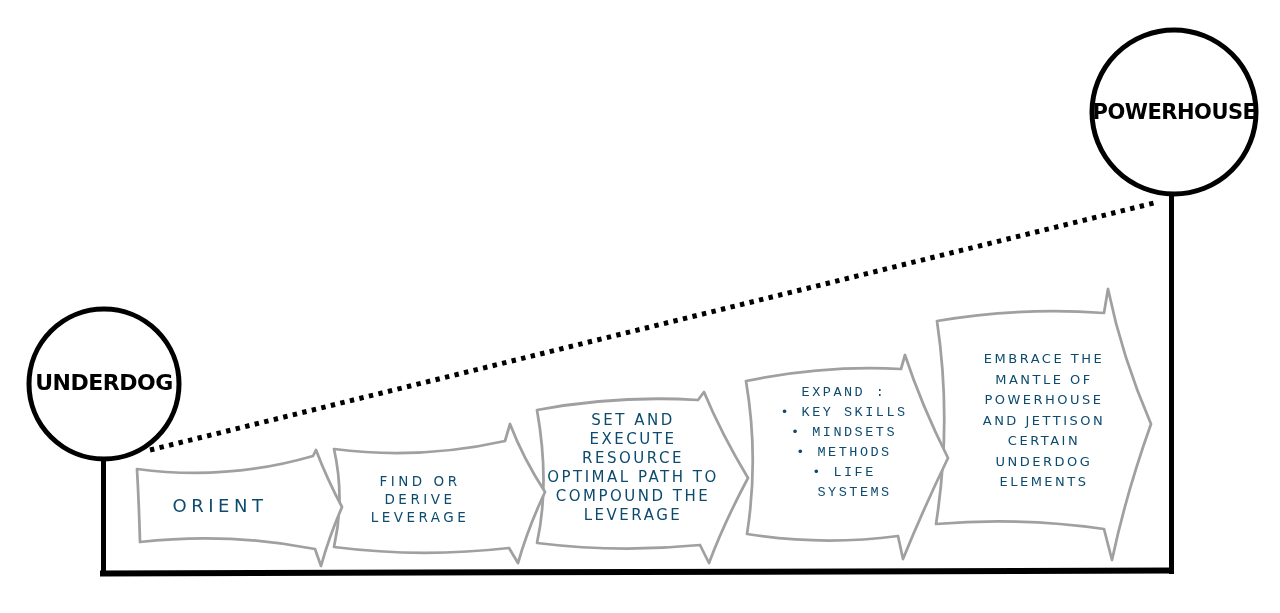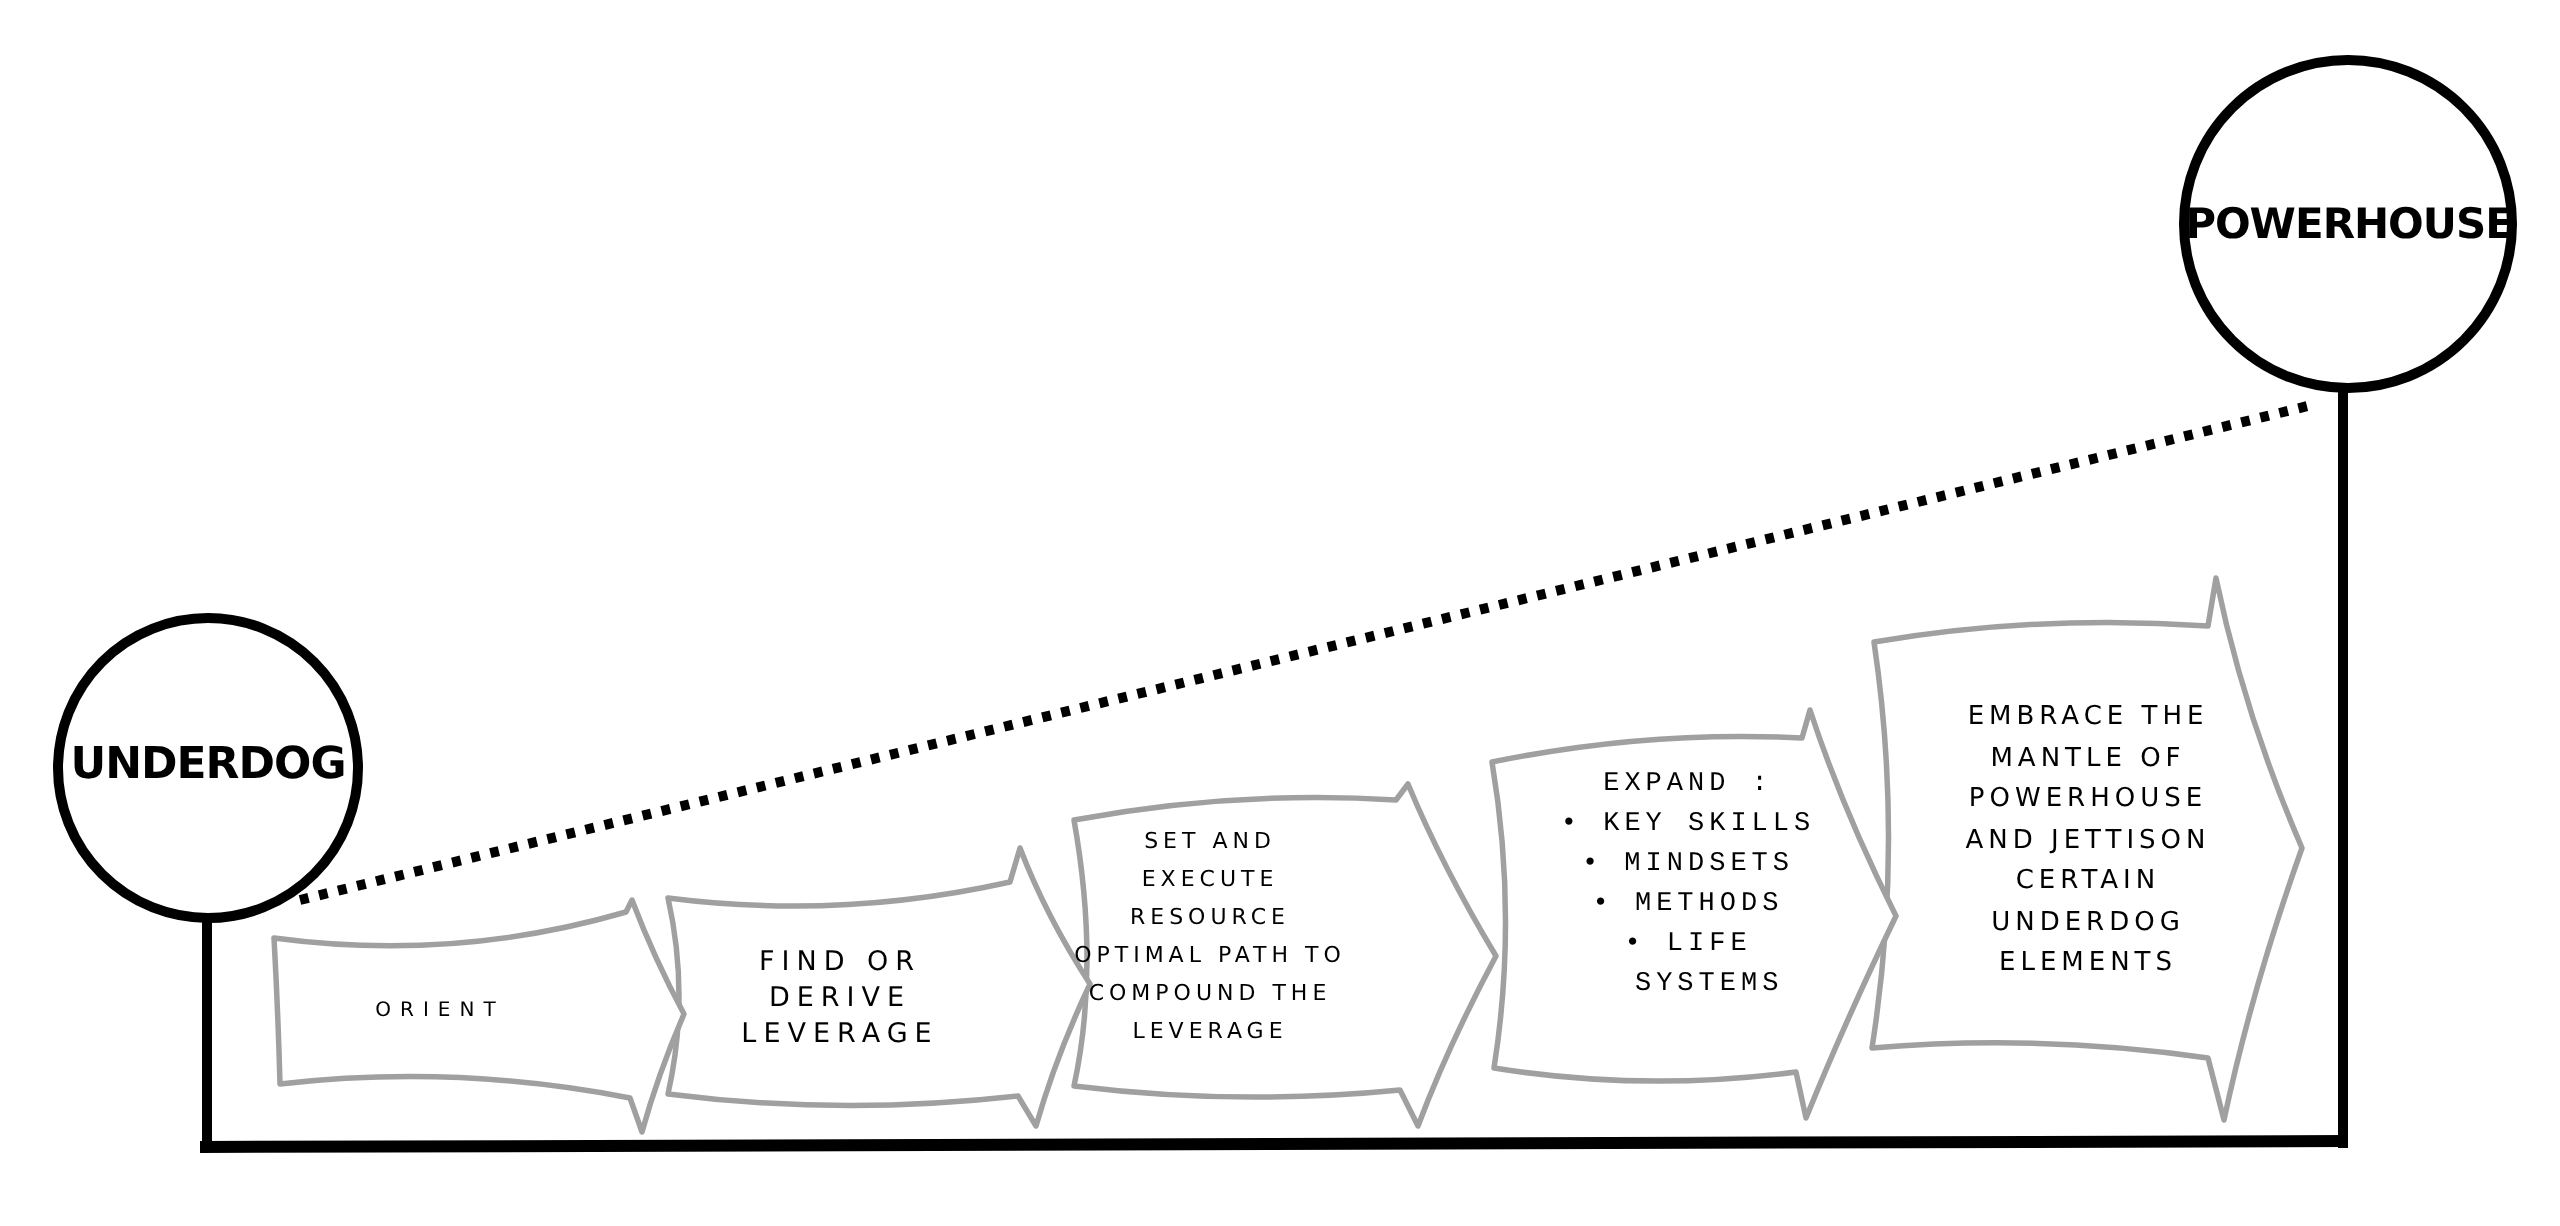--- a/index.html
+++ b/index.html
@@ -35,28 +35,28 @@
     font-size: 22px;
   }
   .label-powerhouse {
     left: 1092px;
     top: 100px;
     width: 165px;
     font-size: 21px;
   }
   .step-label {
     position: absolute;
-    color: #000000;
+    color: #0c4a6e;
     white-space: pre-line;
     text-align: center;
     text-transform: uppercase;
   }
-  .step-1 { left: 130px; top: 495px; width: 180px; font-size: 10px; letter-spacing: 4.5px; line-height: 22px; }
+  .step-1 { left: 130px; top: 495px; width: 180px; font-size: 18px; letter-spacing: 4.5px; line-height: 22px; }
   .step-2 { left: 334px; top: 472px; width: 172px; font-size: 13.5px; letter-spacing: 3.5px; line-height: 18px; }
-  .step-3 { left: 505px; top: 411px; width: 200px; font-size: 11px;   letter-spacing: 2.5px; line-height: 19px; }
+  .step-3 { left: 533px; top: 411px; width: 200px; font-size: 15px;   letter-spacing: 2.5px; line-height: 19px; }
   .step-4 { left: 764px; top: 383px; width: 160px; font-size: 13.5px; letter-spacing: 2.5px; line-height: 20px; text-align: center; font-family: Liberation Mono, monospace; }
   .step-5 { left: 949px; top: 349px; width: 190px; font-size: 13px;   letter-spacing: 2.5px; line-height: 20.5px; }
 </style>
 </head>
 <body>
 
 <div class="stage">
 
   <svg width="1280" height="613" viewBox="0 0 1280 613">
 

